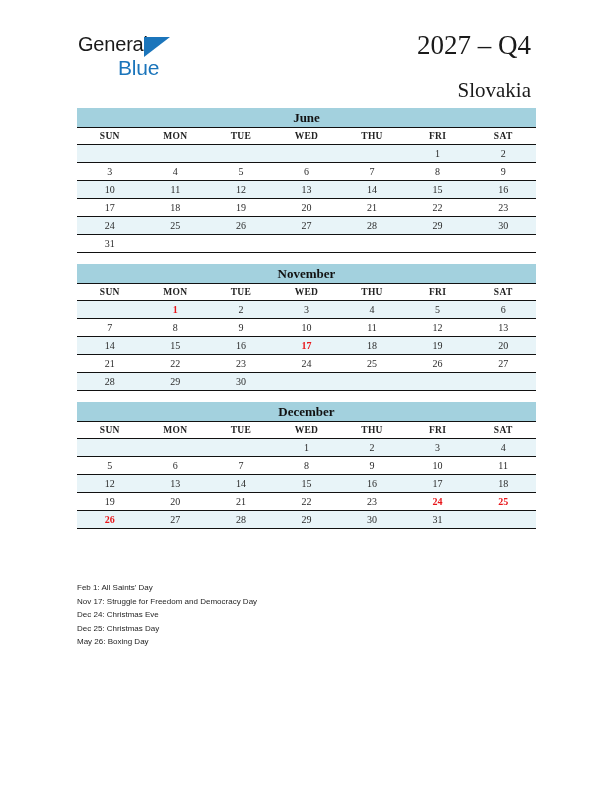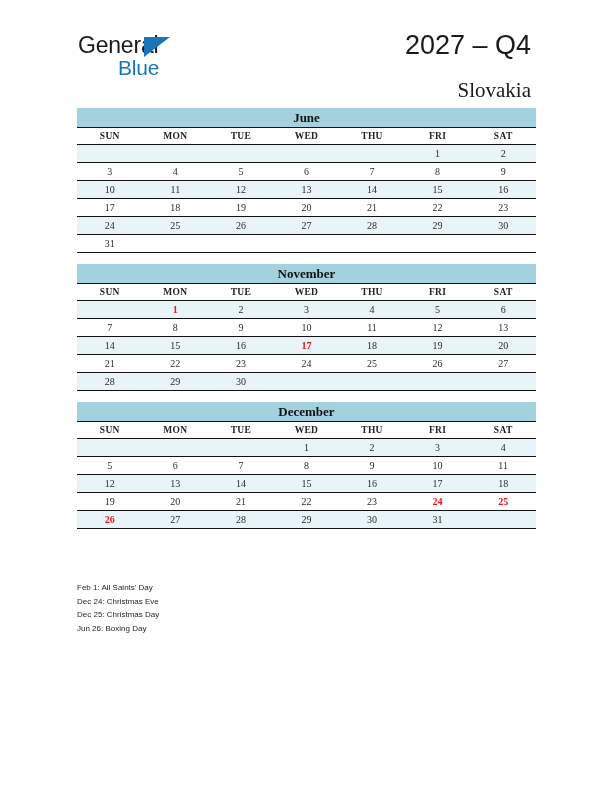--- a/index.html
+++ b/index.html
@@ -28,21 +28,21 @@
     left: 78px;
     top: 34px;
     width: 190px;
     height: 56px;
   }
   .logo-general {
     position: absolute;
     left: 0;
     top: 0;
     font-family: "Liberation Sans", "DejaVu Sans", sans-serif;
-    font-size: 23px;
+    font-size: 20px;
     color: #1a1a1a;
     letter-spacing: -0.2px;
     line-height: 1;
   }
   .logo-blue {
     position: absolute;
     left: 40px;
     top: 23px;
     font-family: "Liberation Sans", "DejaVu Sans", sans-serif;
     font-size: 21px;
@@ -61,21 +61,21 @@
     border-right: 26px solid transparent;
   }
 
   .title-block {
     position: absolute;
     right: 81px;
     top: 30px;
     text-align: right;
   }
   .title-year {
-    font-family: Liberation Sans, sans-serif;
+    font-family: Liberation Serif, serif;
     font-size: 27px;
     color: #1a1a1a;
     line-height: 1.15;
     white-space: nowrap;
   }
   .title-country {
     font-family: "Liberation Serif", "DejaVu Serif", serif;
     font-size: 21px;
     color: #1a1a1a;
     line-height: 1.25;
@@ -368,16 +368,17 @@
             <td>31</td>
             <td class="empty">&nbsp;</td>
           </tr>
         </tbody>
       </table>
     </div>
   </div>
 
 <div class="legend">
     <div class="legend-item">Feb 1: All Saints' Day</div>
+    <div class="legend-item">Nov 17: Struggle for Freedom and Democracy Day</div>
     <div class="legend-item">Dec 24: Christmas Eve</div>
     <div class="legend-item">Dec 25: Christmas Day</div>
-    <div class="legend-item">Jun 26: Boxing Day</div>
+    <div class="legend-item">May 26: Boxing Day</div>
   </div>
 
 </body></html>

